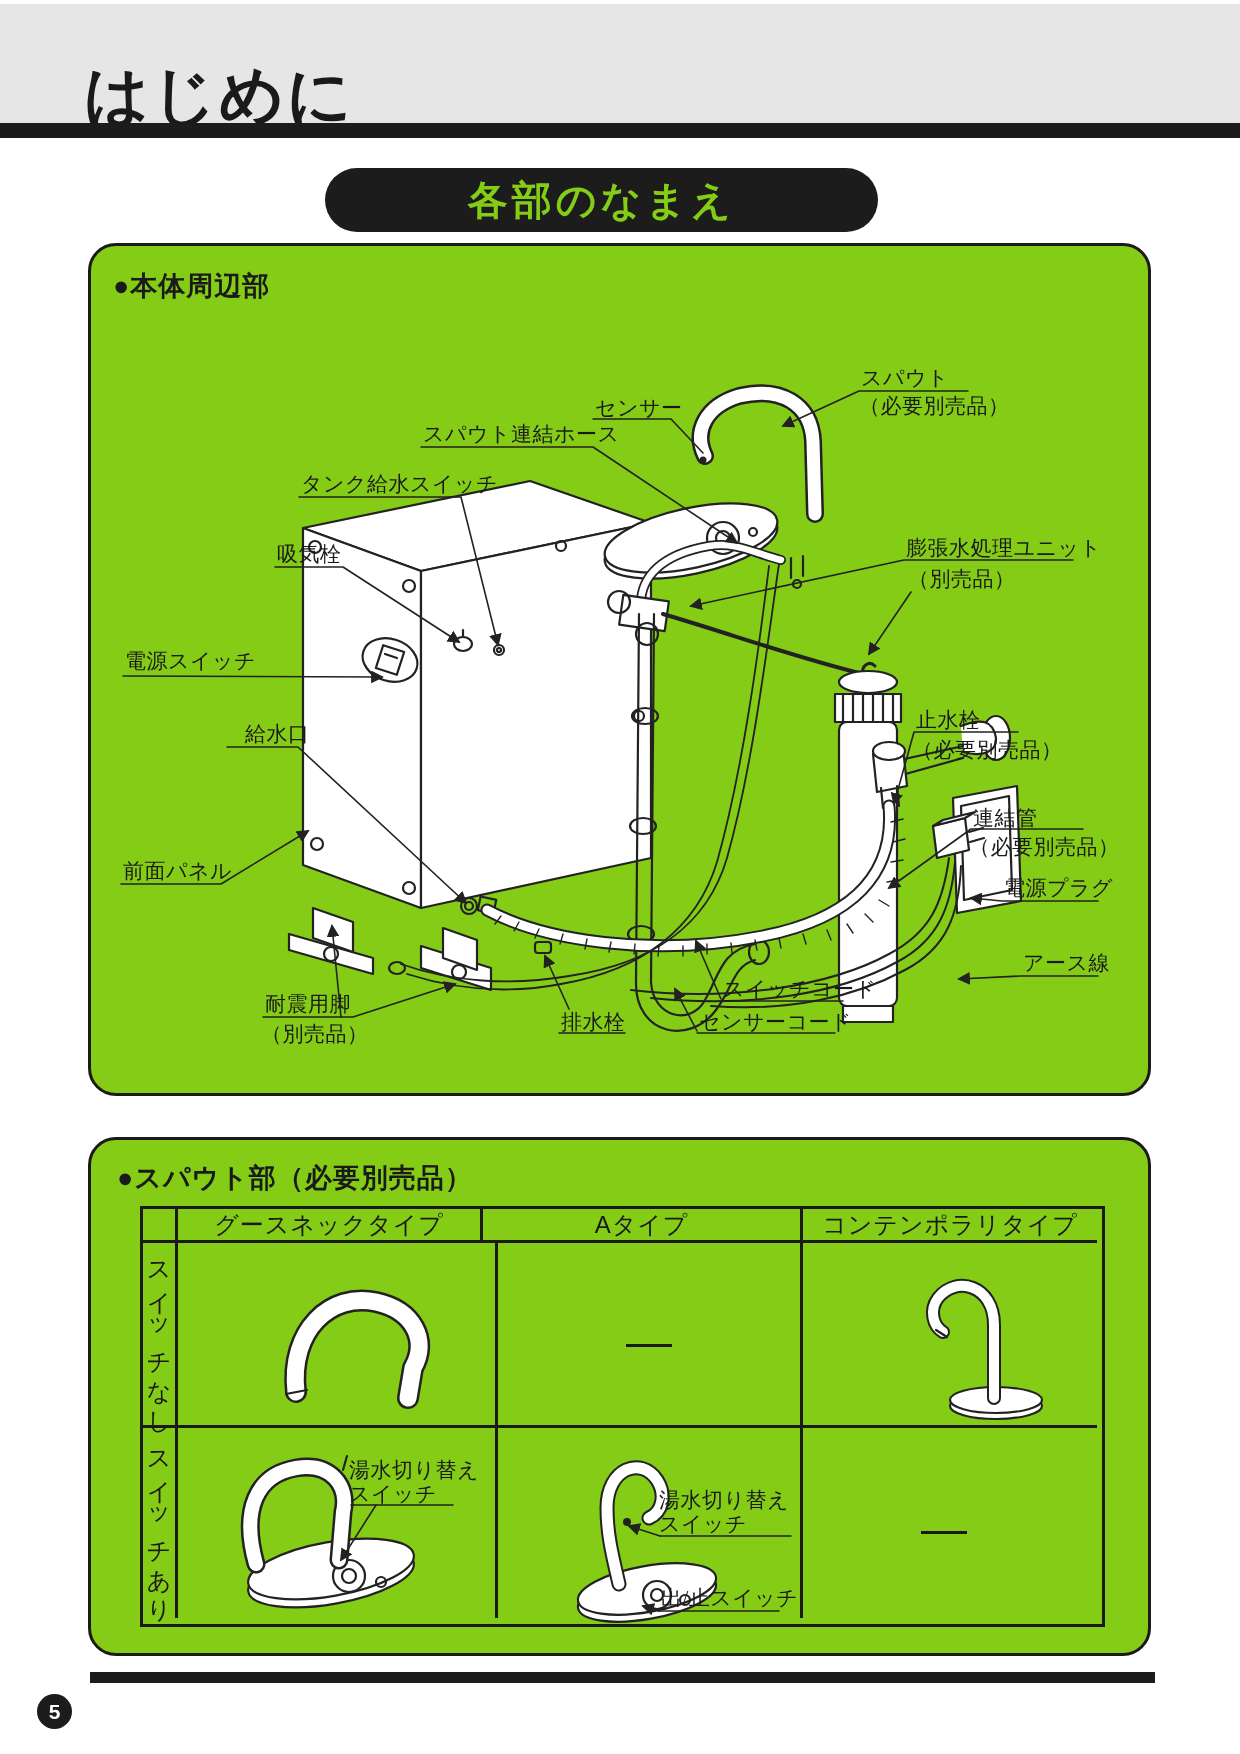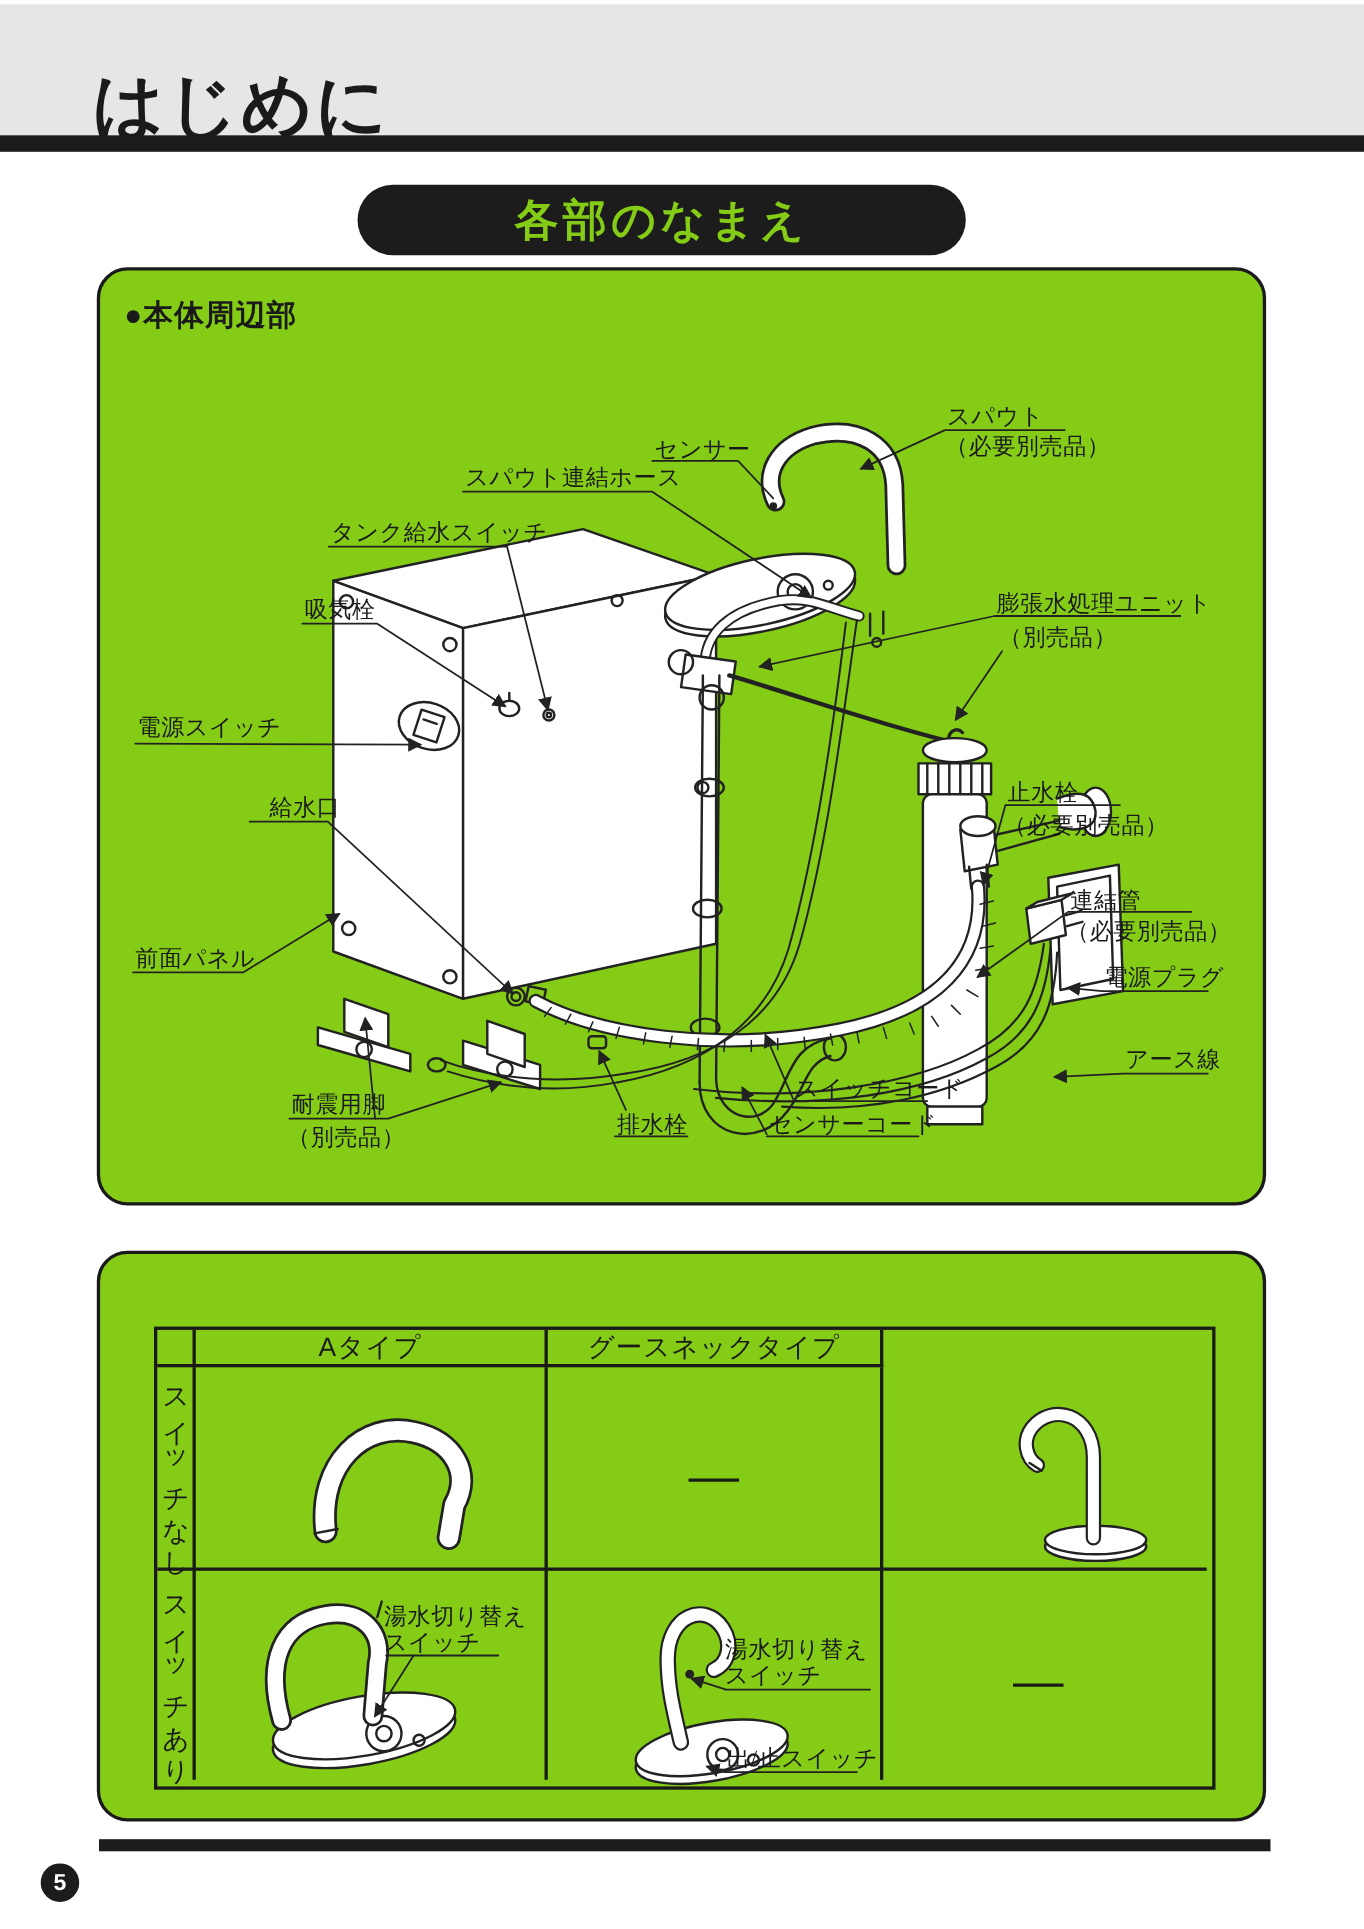--- a/index.html
+++ b/index.html
@@ -236,26 +236,28 @@
   <div class="lbl" style="left:817px; top:319px;">（別売品）</div>
   <div class="lbl" style="left:825px; top:460px;">止水栓</div>
   <div class="lbl" style="left:821px; top:490px;">（必要別売品）</div>
   <div class="lbl" style="left:882px; top:558px;">連結管</div>
   <div class="lbl" style="left:878px; top:587px;">（必要別売品）</div>
   <div class="lbl" style="left:913px; top:628px;">電源プラグ</div>
   <div class="lbl" style="left:932px; top:703px;">アース線</div>
 </div>
 
 <div class="panel" id="panel-spout">
+  <div class="panel-heading">●スパウト部（必要別売品）</div>
 
   <div class="spout-table">
     <div class="row">
       <div class="cell col-label row-header"></div>
+      <div class="cell col-goose row-header hcell">グースネックタイプ</div>
       <div class="cell col-a row-header hcell">Aタイプ</div>
-      <div class="cell col-goose row-header hcell">グースネックタイプ</div>
+      <div class="cell col-contemp row-header hcell last-col">コンテンポラリタイプ</div>
     </div>
     <div class="row">
       <div class="cell col-label row-1 vlabel">
         <span>スイッチなし</span>
       </div>
       <div class="cell col-a row-1"></div>
       <div class="cell col-goose row-1">
         <span class="dash" style="left:128px; top:98px;">—</span>
       </div>
       <div class="cell col-contemp row-1 last-col"></div>

